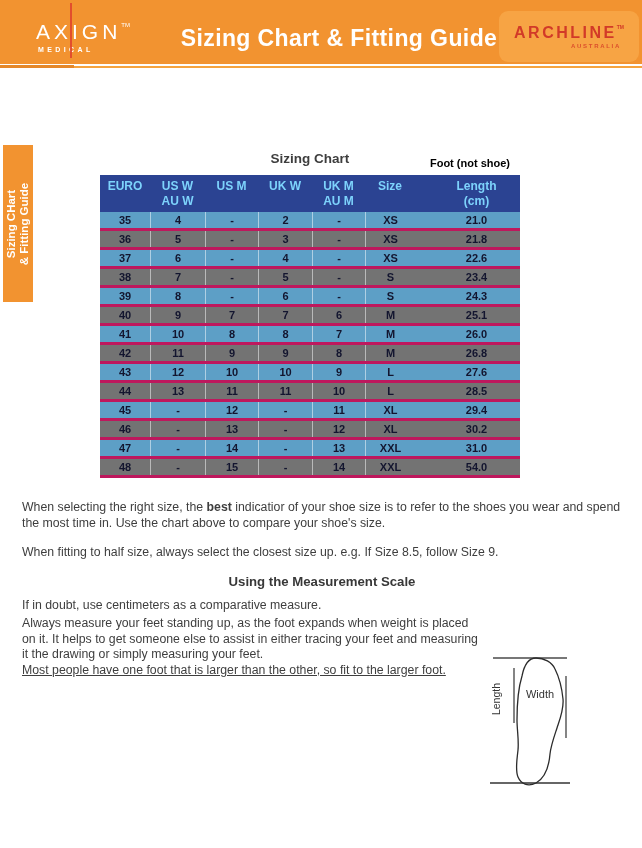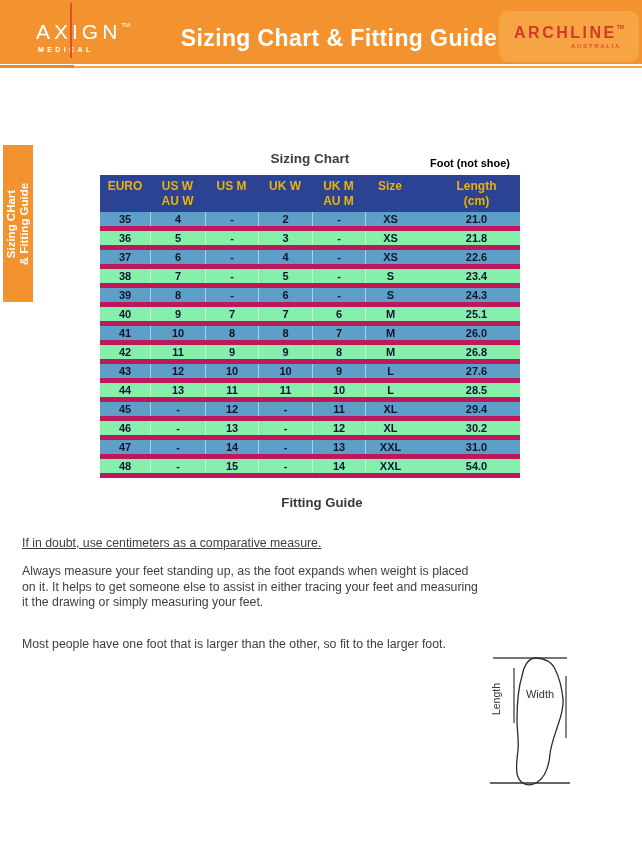--- a/index.html
+++ b/index.html
@@ -56,53 +56,53 @@
   }
   .foot-note {
     position: absolute; top: 157px; right: 132px;
     font-weight: 700; font-size: 11px; color: #000;
   }
 
   
   .size-table { position: absolute; left: 100px; top: 175px; width: 420px; }
   .t-head {
     display: grid; grid-template-columns: 50px 55px 53px 54px 53px 50px 105px;
-    background: #2B4392; color: #eab308; height: 37px;
+    background: #2B4392; color: #7dd3fc; height: 37px;
   }
   .hcell {
     display: flex; flex-direction: column; align-items: center;
     padding-top: 4px; font-weight: 700; font-size: 12px; line-height: 15px;
   }
   .hcell:last-child { padding-left: 18px; }
   .t-row {
     display: grid; grid-template-columns: 50px 55px 53px 54px 53px 50px 105px;
-    background: #5D9FC6; border-bottom: 5px solid #be185d; height: 19px;
-  }
-  .t-row.alt { background: #86efac; }
+    background: #5D9FC6; border-bottom: 3px solid #be185d; height: 19px;
+  }
+  .t-row.alt { background: #737373; }
   .cell {
     display: flex; align-items: center; justify-content: center;
     font-weight: 700; font-size: 11px; color: #13152F;
   }
   .cell:nth-child(n+2):nth-child(-n+6) { border-left: 1px solid rgba(255,255,255,.5); }
   .cell:last-child { padding-left: 18px; }
 
   
   .text-col {
     position: absolute; left: 22px; top: 490px; width: 600px;
     color: #3E3E3E; font-size: 12.3px; line-height: 15.6px;
   }
   .text-col h2 { text-align: center; font-size: 13.2px; font-weight: 700; color: #383838; }
   .text-col p { white-space: pre-line; }
   .h-fit { margin-top: 5px; }
   .p1 { margin-top: 10px; }
   .p2 { margin-top: 14px; }
   .h-use { margin-top: 13px; }
-  .p3 { margin-top: 25px; text-decoration: underline; }
-  .p4 { margin-top: 13px; width: 470px; }
-  .p5 { margin-top: 26px; }
+  .p3 { margin-top: 9px; }
+  .p4 { margin-top: 2px; width: 470px; }
+  .p5 { margin-top: 0; text-decoration: underline; }
   .p6 { margin-top: 47px; }
   .p7 { margin-top: 11px; width: 500px; }
   .bold { font-weight: 700; }
 
   
   .foot-diagram { position: absolute; left: 483px; top: 644px; }
 </style>
 </head>
 <body>
 
@@ -289,22 +289,25 @@
     <div class="cell">15</div>
     <div class="cell">-</div>
     <div class="cell">14</div>
     <div class="cell">XXL</div>
     <div class="cell">54.0</div>
   </div>
       </div>
   </div>
 
   <div class="text-col">
-    <h2 class="h-fit">Fitting Guide</h2>
-
+    <p class="p1"><span>When selecting the right size, the </span><span class="bold">best</span><span> indicatior of your shoe size is to refer to the shoes you wear and spend
+the most time in. Use the chart above to compare your shoe's size.</span></p>
+    <p class="p2">When fitting to half size, always select the closest size up. e.g. If Size 8.5, follow Size 9.</p>
+
+    <h2 class="h-use">Using the Measurement Scale</h2>
     <p class="p3">If in doubt, use centimeters as a comparative measure.</p>
     <p class="p4">Always measure your feet standing up, as the foot expands when weight is placed
 on it. It helps to get someone else to assist in either tracing your feet and measuring
 it the drawing or simply measuring your feet.</p>
     <p class="p5">Most people have one foot that is larger than the other, so fit to the larger foot.</p>
   </div>
 
   <svg class="foot-diagram" width="98" height="152" viewBox="0 0 98 152" xmlns="http://www.w3.org/2000/svg">
     <line x1="10" y1="14" x2="84" y2="14" stroke="#777777" stroke-width="2"></line>
     <line x1="7" y1="139" x2="87" y2="139" stroke="#333333" stroke-width="1.3"></line>

